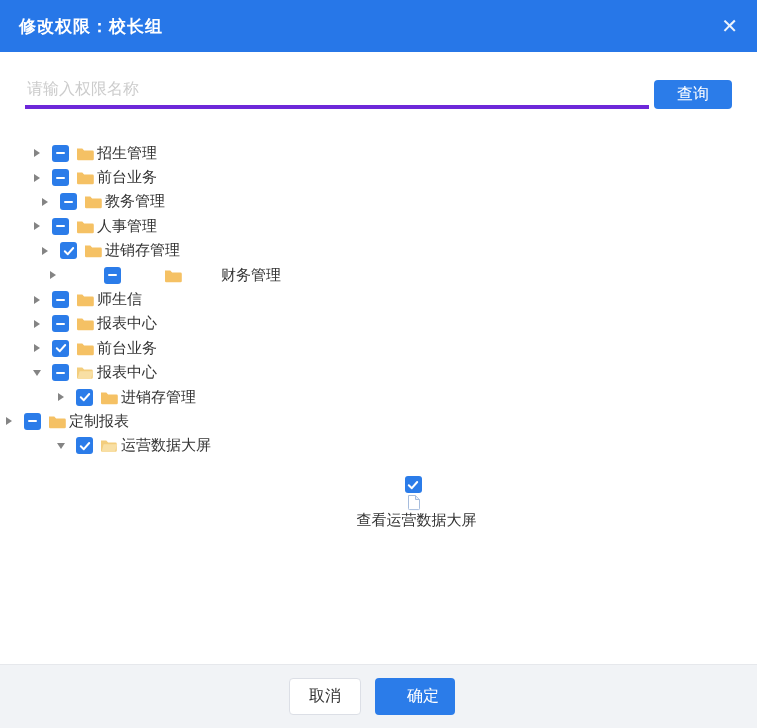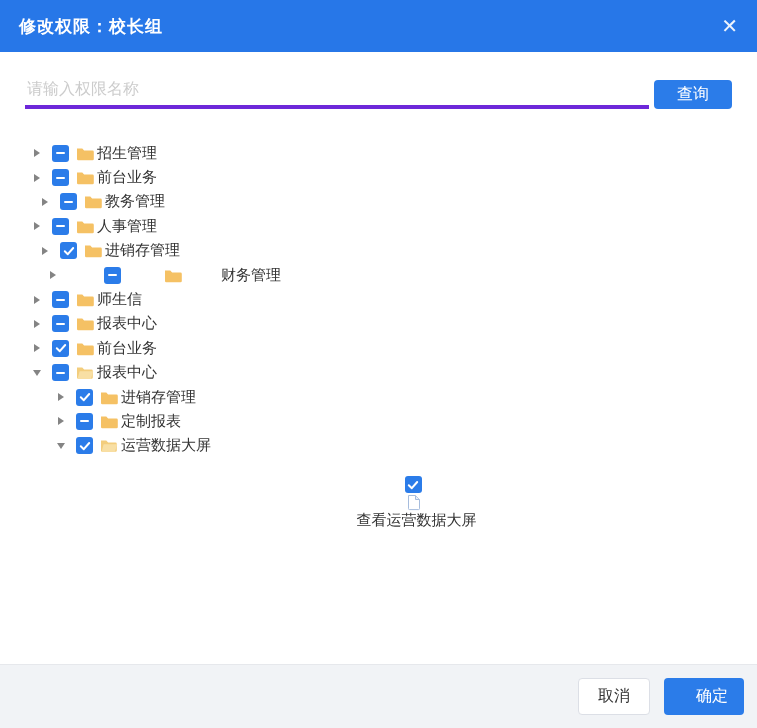--- a/index.html
+++ b/index.html
@@ -75,21 +75,21 @@
   }
   .checkbox svg{display:none;}
   .checkbox.checked svg{display:block;position:absolute;left:1.5px;top:1.5px;}
   .node-icon{flex:0 0 18px;width:18px;height:16px;margin-right:3px;display:flex;align-items:center;}
   .node-label{white-space:nowrap;}
 
   
   .modal-footer{
     flex:0 0 64px;height:64px;background:var(--footer-bg);
     border-top:1px solid #e6e8ec;
-    display:flex;align-items:center;justify-content:flex-end;
+    display:flex;align-items:center;justify-content:center;
     padding-right:13px;gap:14px;
   }
   .btn{
     height:37px;border-radius:4px;font-size:16px;cursor:pointer;
     font-family:inherit;display:inline-flex;align-items:center;justify-content:center;
   }
   .btn-cancel{width:72px;background:#fff;border:1px solid #dcdfe6;color:#333;}
   .btn-confirm{width:80px;background:var(--btn-blue);border:none;color:#fff;padding-left:16px;}
 </style>
 </head>
@@ -263,21 +263,21 @@
       </svg>
     </span>
     <span class="node-icon">
       <svg width="18" height="15" viewBox="0 0 18 15">
         <path d="M1 2.6 h5.3 l1.8 2 h8.4 a1.3 1.3 0 0 1 1.3 1.3 v7 a1.3 1.3 0 0 1 -1.3 1.3 H2.3 A1.3 1.3 0 0 1 1 12.9 z" fill="#f5c164"></path>
       </svg>
     </span>
 
     <span class="node-label">进销存管理</span>
   </div>
-      <div class="tree-row" style="padding-left: 52px; font-family: Liberation Mono, monospace;">
+      <div class="tree-row" style=" font-family: Liberation Mono, monospace;">
     <span class="expander collapsed"></span>
     <span class="checkbox indeterminate">
       <span class="dash"></span>
 
     </span>
     <span class="node-icon">
       <svg width="18" height="15" viewBox="0 0 18 15">
         <path d="M1 2.6 h5.3 l1.8 2 h8.4 a1.3 1.3 0 0 1 1.3 1.3 v7 a1.3 1.3 0 0 1 -1.3 1.3 H2.3 A1.3 1.3 0 0 1 1 12.9 z" fill="#f5c164"></path>
       </svg>
     </span>

